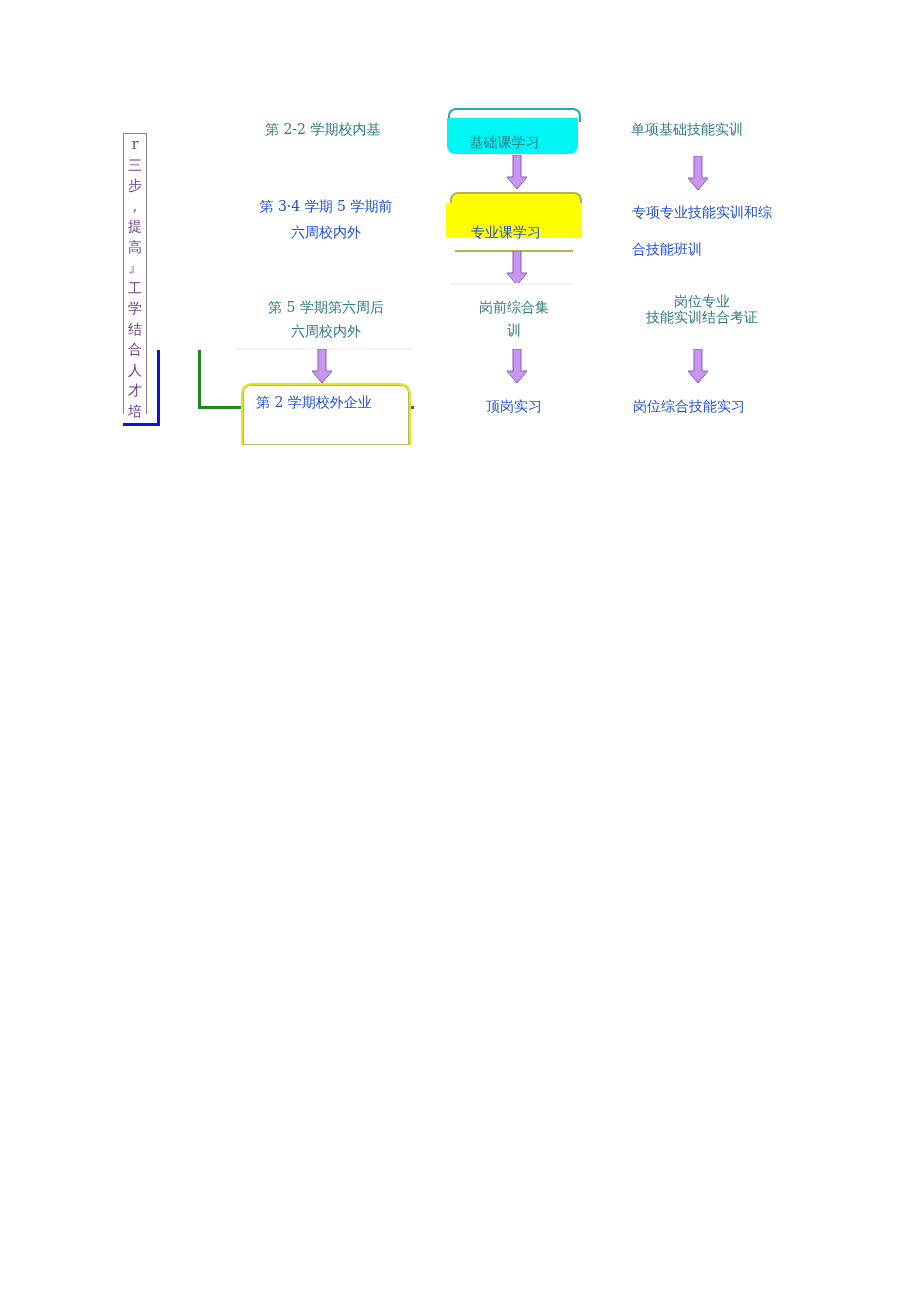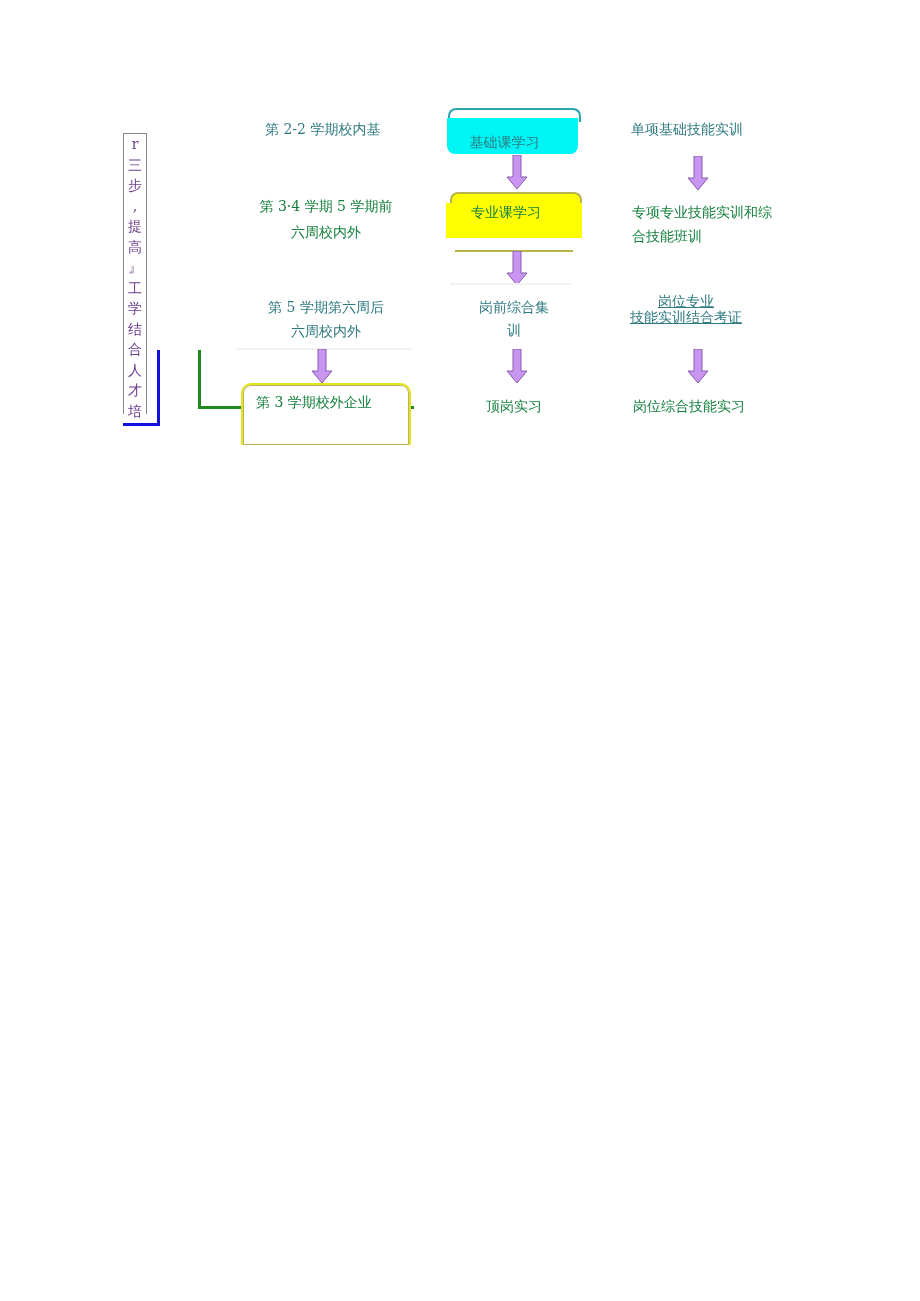--- a/index.html
+++ b/index.html
@@ -1,21 +1,21 @@
 <!DOCTYPE html>
 <html><head>
 <meta charset="utf-8">
 <style>
   html, body { margin: 0; padding: 0; background: #ffffff; }
   body { width: 920px; height: 1301px; position: relative; overflow: hidden;
          font-family: "DejaVu Serif", "Liberation Serif", serif; }
   .abs { position: absolute; }
   .txt { font-size: 14px; line-height: 20px; white-space: nowrap; }
   .teal { color: #2e7a80; }
-  .olive { color: #15803d; }
+  .olive { color: #1d4ed8; }
   .center { text-align: center; }
 
   
   .vbox { left: 123px; top: 133px; width: 22px; height: 280px;
           border: 1px solid #888; border-bottom: none; background: #fff; }
   .vbox .vchar { display: block; width: 22px; text-align: center;
                  font-size: 14px; line-height: 20.5px; color: #6a3b8a; }
   .blue-line-v { left: 157px; top: 350px; width: 3px; height: 76px; background: #1010e0; }
   .blue-line-h { left: 123px; top: 423px; width: 37px; height: 3px; background: #1010e0; }
 
@@ -81,33 +81,33 @@
   <div style="margin-top:4px;">六周校内外</div>
 </div>
 
 <div class="abs faint-band"></div>
 
 <svg class="arrow" style="left:311px; top:349px;" viewBox="0 0 22 36">
   <path d="M7 0 H15 V22 H21 L11 34 L1 22 H7 Z" fill="#c896f0" stroke="#8a5ab0" stroke-width="1"></path>
 </svg>
 
 <div class="abs box-sixth"></div>
-<div class="abs txt olive" style="left:256px; top:392px;">第 3 学期校外企业</div>
+<div class="abs txt olive" style="left:256px; top:392px;">第 2 学期校外企业</div>
 
 <div class="abs box-cyan-top"></div>
 <div class="abs box-cyan"></div>
 <div class="abs txt teal center" style="left:447px; top:132px; width:115px;">基础课学习</div>
 
 <svg class="arrow" style="left:506px; top:155px;" viewBox="0 0 22 36">
   <path d="M7 0 H15 V22 H21 L11 34 L1 22 H7 Z" fill="#c896f0" stroke="#8a5ab0" stroke-width="1"></path>
 </svg>
 
 <div class="abs box-yellow-top"></div>
 <div class="abs box-yellow"></div>
-<div class="abs txt olive center" style="left:446px; top:202px; width:120px;">专业课学习</div>
+<div class="abs txt olive center" style="left:446px; top:222px; width:120px;">专业课学习</div>
 <div class="abs box-yellow-bottom"></div>
 
 <svg class="arrow" style="left:506px; top:251px;" viewBox="0 0 22 36">
   <path d="M7 0 H15 V22 H21 L11 34 L1 22 H7 Z" fill="#c896f0" stroke="#8a5ab0" stroke-width="1"></path>
 </svg>
 <div class="abs faint-band2"></div>
 
 <div class="abs txt teal center" style="left:456px; top:297px; width:116px;">
   <div>岗前综合集</div>
   <div style="margin-top:3px;">训</div>
@@ -120,24 +120,24 @@
 <div class="abs txt olive center" style="left:456px; top:396px; width:116px;">顶岗实习</div>
 
 <div class="abs txt teal" style="left:631px; top:119px;">单项基础技能实训</div>
 
 <svg class="arrow" style="left:687px; top:156px;" viewBox="0 0 22 36">
   <path d="M7 0 H15 V22 H21 L11 34 L1 22 H7 Z" fill="#c896f0" stroke="#8a5ab0" stroke-width="1"></path>
 </svg>
 
 <div class="abs txt olive" style="left:632px; top:202px;">
   <div>专项专业技能实训和综</div>
-  <div style="margin-top:4px;">合技能班训</div>
+  <div style="margin-top:17px;">合技能班训</div>
 </div>
 
-<div class="abs txt teal center" style="left:614px; top:293px; width:144px; line-height:16px;text-decoration:underline;">
+<div class="abs txt teal center" style="left:630px; top:293px; width:144px; line-height:16px;">
   <div>岗位专业</div>
   <div>技能实训结合考证</div>
 </div>
 
 <svg class="arrow" style="left:687px; top:349px;" viewBox="0 0 22 36">
   <path d="M7 0 H15 V22 H21 L11 34 L1 22 H7 Z" fill="#c896f0" stroke="#8a5ab0" stroke-width="1"></path>
 </svg>
 
 <div class="abs txt olive" style="left:633px; top:396px;">岗位综合技能实习</div>
 

